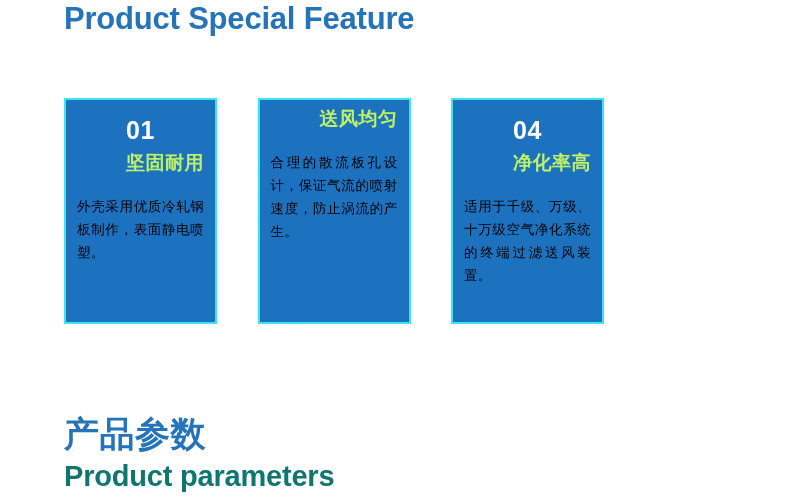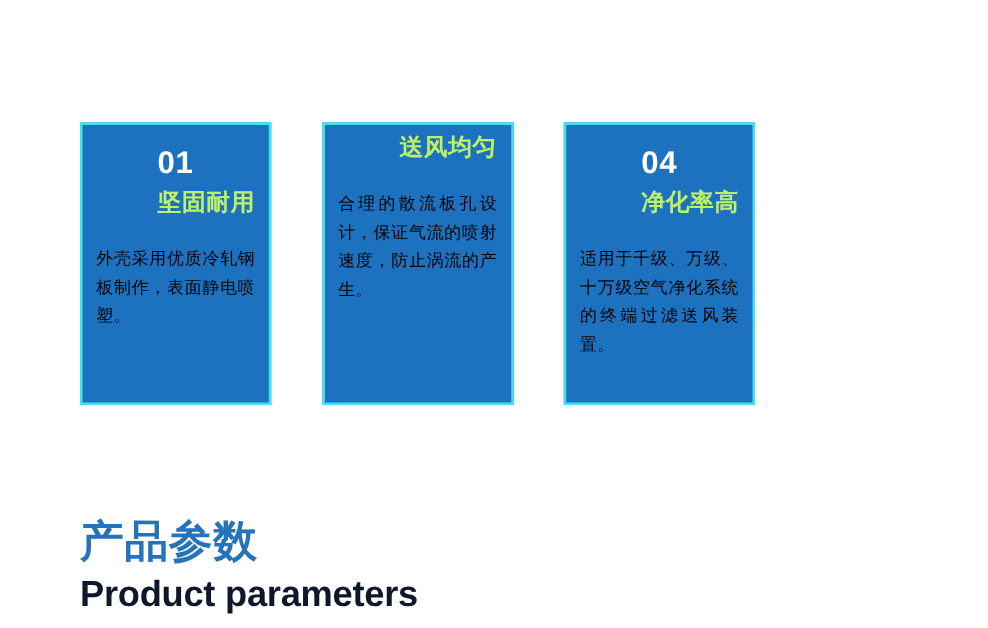--- a/index.html
+++ b/index.html
@@ -99,31 +99,32 @@
     color: #2573b8;
     line-height: 44px;
     letter-spacing: 0.5px;
     white-space: nowrap;
   }
 
   .bottom-en {
     margin-top: 2px;
     font-size: 29px;
     font-weight: bold;
-    color: #0f172a;
+    color: #0f766e;
     line-height: 36px;
     letter-spacing: -0.2px;
     white-space: nowrap;
   }
 </style>
 </head>
 <body>
 
 <div class="page">
 
+  <div class="top-heading">Product Special Feature</div>
 
   <div class="cards-row">
 
     <div class="feature-card">
       <div class="card-number">01</div>
       <div class="card-title">坚固耐用</div>
       <div class="card-desc">外壳采用优质冷轧钢板制作，表面静电喷塑。</div>
     </div>
 
 

